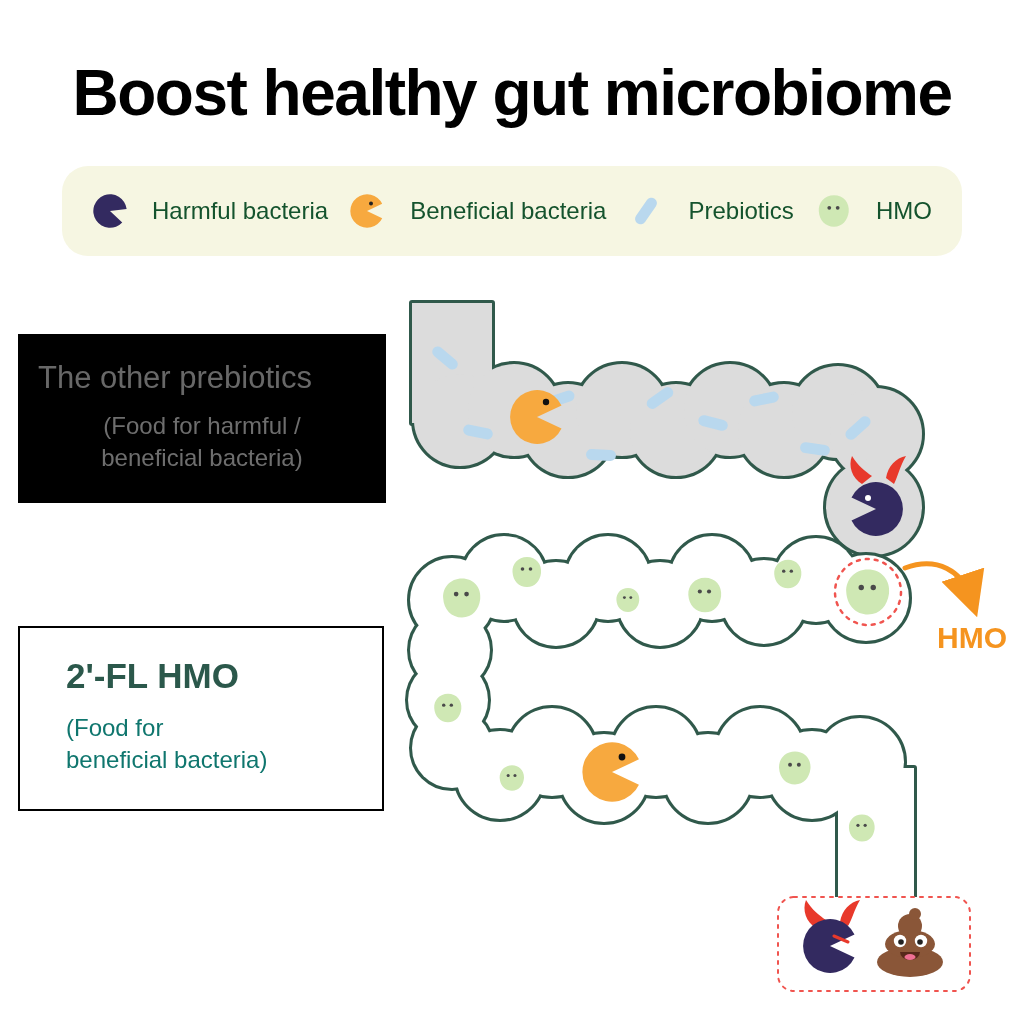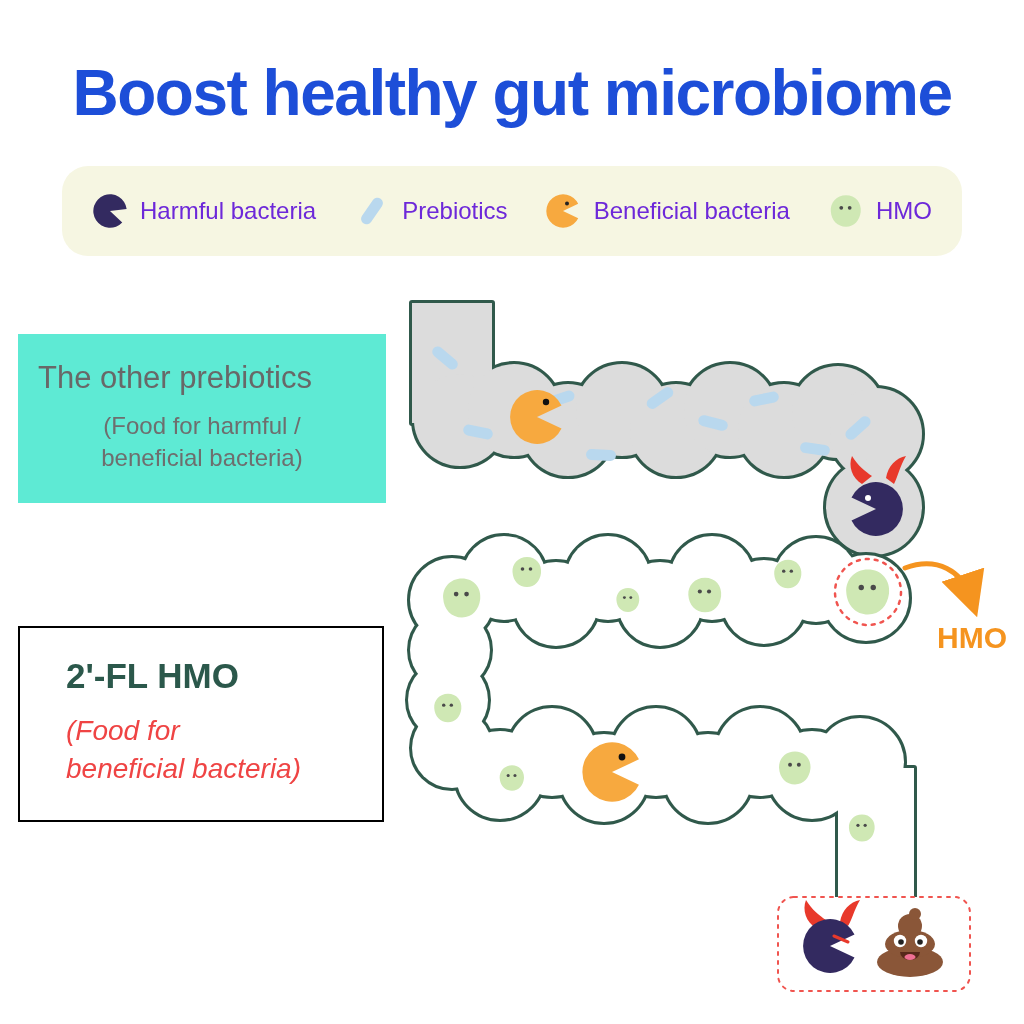--- a/index.html
+++ b/index.html
@@ -2,45 +2,45 @@
 <html><head>
 <meta charset="utf-8">
 <style>
   html,body{margin:0;padding:0;}
   body{
     width:1024px;height:1024px;position:relative;background:#ffffff;
     font-family:"Liberation Sans", sans-serif;overflow:hidden;
   }
   .page-title{
     position:absolute;top:56px;left:0;width:1024px;margin:0;
-    text-align:center;font-size:64px;font-weight:800;color:#1d4ed8;
+    text-align:center;font-size:64px;font-weight:800;color:#000000;
     letter-spacing:-1.5px;
   }
   .legend{
     position:absolute;left:62px;top:166px;width:900px;height:90px;
     background:#f6f6e2;border-radius:26px;box-sizing:border-box;
     display:flex;align-items:center;justify-content:space-between;
     padding:0 30px;
   }
-  .legend-item{display:flex;align-items:center;gap:12px;font-size:24px;color:#6d28d9;}
+  .legend-item{display:flex;align-items:center;gap:24px;font-size:24px;color:#14532d;}
   .legend-item svg{display:block;}
 
   .box-other{
     position:absolute;left:18px;top:334px;width:368px;box-sizing:border-box;
-    background:#5eead4;padding:26px 20px 28px 20px;
+    background:#000000;padding:26px 20px 28px 20px;
   }
   .box-other .t{font-size:31px;color:#686868;}
   .box-other .s{font-size:24px;color:#6e6e6e;margin-top:14px;line-height:1.35;text-align:center;}
 
   .box-hmo{
     position:absolute;left:18px;top:626px;width:366px;box-sizing:border-box;
     background:#ffffff;border:2px solid #000000;padding:28px 10px 32px 46px;
   }
   .box-hmo .t{font-size:35px;font-weight:700;color:#2b584b;}
-  .box-hmo .s{font-size:28px;color:#ef4444;margin-top:16px;line-height:1.35;font-style:italic;}
+  .box-hmo .s{font-size:24px;color:#0f766e;margin-top:16px;line-height:1.35;}
 
   svg.diagram{position:absolute;left:0;top:0;}
 
   .gut-stroke{stroke:#30594b;stroke-width:6;stroke-linejoin:round;}
   .no-stroke{stroke:none;}
   .gut-fill-gray{fill:#dcdcdc;}
   .gut-fill-white{fill:#ffffff;}
 
   .pill{fill:#b9d8ee;}
   .pac-orange{fill:#f7a93f;}
@@ -106,30 +106,30 @@
 
 <div class="legend">
   <div class="legend-item">
     <svg width="36" height="36" viewBox="0 0 36 36">
       <use href="#pacman" transform="translate(18,18) rotate(18) scale(0.62)" class="pac-navy"></use>
     </svg>
     <span>Harmful bacteria</span>
   </div>
   <div class="legend-item">
     <svg width="36" height="36" viewBox="0 0 36 36">
-      <use href="#pill" transform="translate(18,18) rotate(-55)" class="pill"></use>
-    </svg>
-    <span>Prebiotics</span>
-  </div>
-  <div class="legend-item">
-    <svg width="36" height="36" viewBox="0 0 36 36">
       <use href="#pacman" transform="translate(17,18) scale(0.62)" class="pac-orange"></use>
       <circle cx="21" cy="10.5" r="2" fill="#222"></circle>
     </svg>
     <span>Beneficial bacteria</span>
+  </div>
+  <div class="legend-item">
+    <svg width="36" height="36" viewBox="0 0 36 36">
+      <use href="#pill" transform="translate(18,18) rotate(-55)" class="pill"></use>
+    </svg>
+    <span>Prebiotics</span>
   </div>
   <div class="legend-item">
     <svg width="36" height="36" viewBox="0 0 36 36">
       <use href="#hmo" transform="translate(18,18) scale(1.05)"></use>
     </svg>
     <span>HMO</span>
   </div>
 </div>
 
 <div class="box-other">

